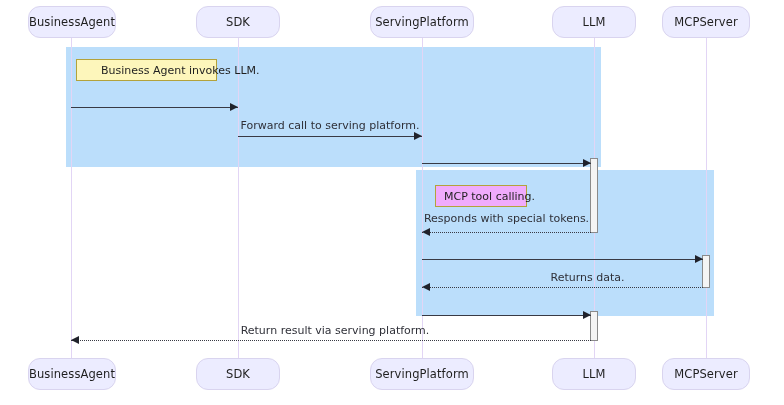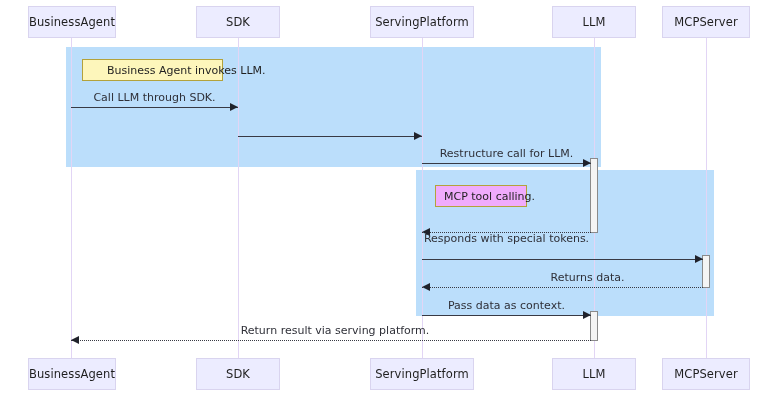--- a/index.html
+++ b/index.html
@@ -26,21 +26,21 @@
   }
   .highlight {
     position: absolute;
     background: #bbdefb;
   }
   .participant {
     position: absolute;
     box-sizing: border-box;
     background: #ececff;
     border: 1px solid #d9d4ef;
-    border-radius: 0;
+    border-radius: 12px;
     height: 32px;
     display: flex;
     align-items: center;
     justify-content: center;
     font-size: 11.5px;
     color: #1f1f1f;
     letter-spacing: 0.1px;
   }
   .note {
     position: absolute;
@@ -130,39 +130,37 @@
       <span>LLM</span>
     </div>
     <div class="participant" style="left: 662px; top: 358px; width: 88px;">
       <span>MCPServer</span>
     </div>
     <div class="activation" style="left: 590px; top: 158px; height: 75px; background: rgb(244, 244, 244); border-color: rgb(138, 138, 138);"></div>
     <div class="activation" style="left: 702px; top: 255px; height: 33px; background: rgb(244, 244, 244); border-color: rgb(138, 138, 138);"></div>
     <div class="activation" style="left: 590px; top: 311px; height: 30px; background: rgb(244, 244, 244); border-color: rgb(138, 138, 138);"></div>
     <div class="msg-line" style="left: 71px; top: 107px; width: 167px; border-top-color: rgb(56, 58, 68);"></div>
     <div class="arrowhead right" style="top: 103px; left: 230px;"></div>
-    <div class="msg-label" style="left: 71px; width: 167px; top: 91px;">Call LLM through SDK.</div>
     <div class="msg-line" style="left: 238px; top: 136px; width: 184px; border-top-color: rgb(56, 58, 68);"></div>
     <div class="arrowhead right" style="top: 132px; left: 414px;"></div>
+    <div class="msg-label" style="left: 238px; width: 184px; top: 119px;">Forward call to serving platform.</div>
     <div class="msg-line" style="left: 422px; top: 163px; width: 169px; border-top-color: rgb(56, 58, 68);"></div>
     <div class="arrowhead right" style="top: 159px; left: 583px;"></div>
-    <div class="msg-label" style="left: 422px; width: 169px; top: 147px;">Restructure call for LLM.</div>
     <div class="msg-line dotted" style="left: 422px; top: 232px; width: 169px; border-top-color: rgb(56, 58, 68);"></div>
     <div class="arrowhead left" style="top: 228px; left: 422px;"></div>
-    <div class="msg-label" style="left: 422px; width: 169px; top: 232px;">Responds with special tokens.</div>
+    <div class="msg-label" style="left: 422px; width: 169px; top: 212px;">Responds with special tokens.</div>
     <div class="msg-line" style="left: 422px; top: 259px; width: 281px; border-top-color: rgb(56, 58, 68);"></div>
     <div class="arrowhead right" style="top: 255px; left: 695px;"></div>
     <div class="msg-line dotted" style="left: 422px; top: 287px; width: 281px; border-top-color: rgb(56, 58, 68);"></div>
     <div class="arrowhead left" style="top: 283px; left: 422px;"></div>
     <div class="msg-label" style="left: 422px; width: 331px; top: 271px;">Returns data.</div>
     <div class="msg-line" style="left: 422px; top: 315px; width: 169px; border-top-color: rgb(56, 58, 68);"></div>
     <div class="arrowhead right" style="top: 311px; left: 583px;"></div>
-    <div class="msg-label" style="left: 422px; width: 169px; top: 299px;">Pass data as context.</div>
     <div class="msg-line dotted" style="left: 71px; top: 340px; width: 520px; border-top-color: rgb(56, 58, 68);"></div>
     <div class="arrowhead left" style="top: 336px; left: 71px;"></div>
     <div class="msg-label" style="left: 71px; width: 528px; top: 324px;">Return result via serving platform.</div>
-    <div class="note" style="left: 82px; top: 59px; width: 141px; background: rgb(253, 246, 187); border-color: rgb(179, 162, 59); padding-left: 24px;">
+    <div class="note" style="left: 76px; top: 59px; width: 141px; background: rgb(253, 246, 187); border-color: rgb(179, 162, 59); padding-left: 24px;">
       <span>Business Agent invokes LLM.</span>
     </div>
     <div class="note" style="left: 435px; top: 185px; width: 92px; background: #f0abfc; border-color: rgb(179, 162, 59);">
       <span>MCP tool calling.</span>
     </div>
   </div>
 
 </body></html>

